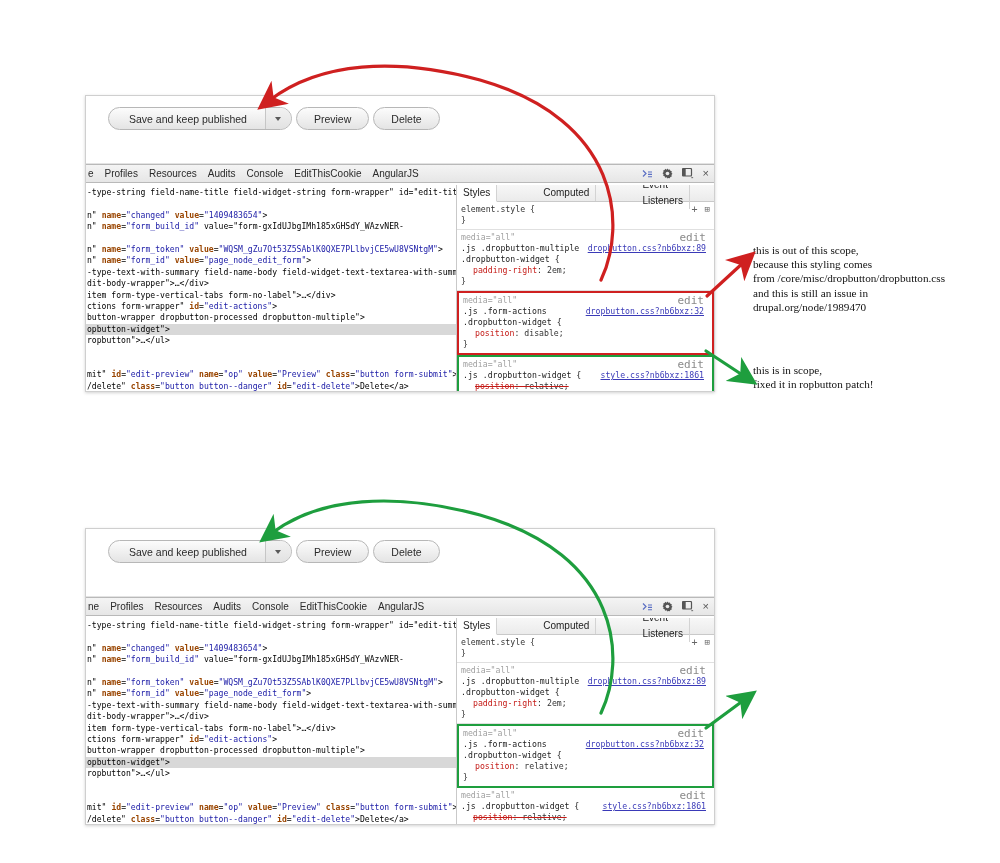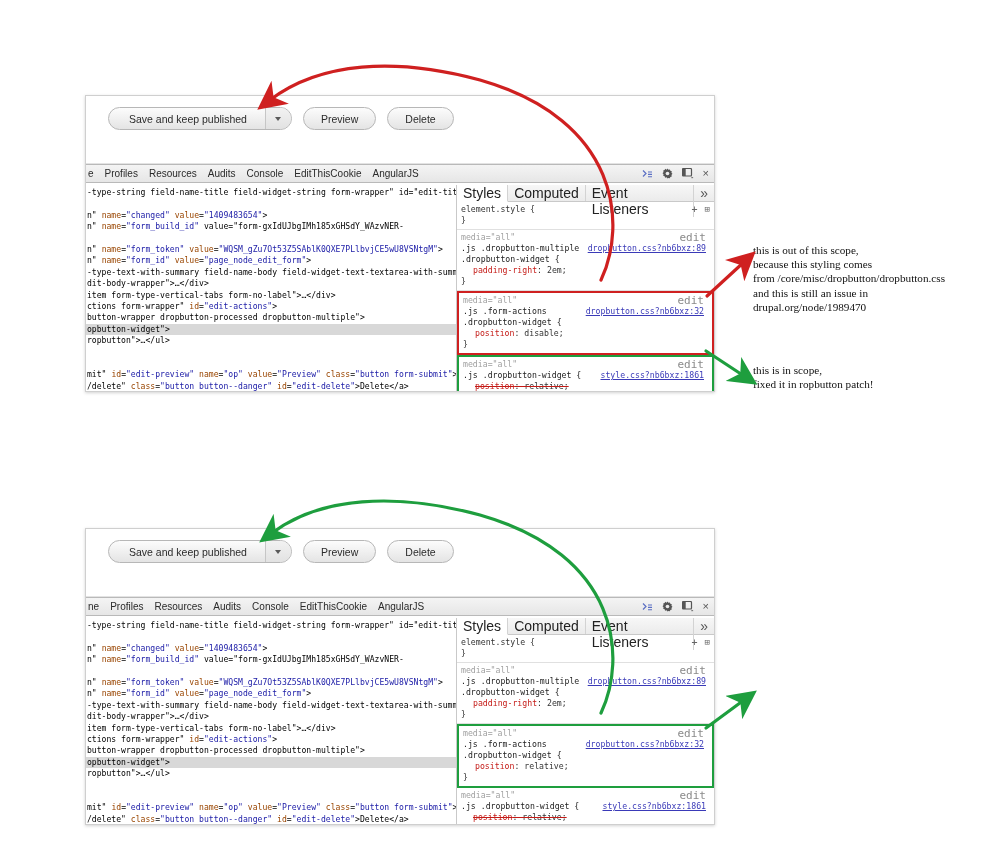--- a/index.html
+++ b/index.html
@@ -32,21 +32,21 @@
     border-bottom: 1px solid #e3e3e3;
   }
 
   
   .btnrow {
     position: absolute;
     left: 22px;
     top: 11px;
     display: flex;
     align-items: center;
-    gap: 11px;
+    gap: 4px;
   }
   .dropbutton {
     display: flex;
     align-items: stretch;
     height: 23px;
     border: 1px solid #b7b7b7;
     border-radius: 12px;
     background: linear-gradient(to bottom, #fcfcfc 0%, #efefef 55%, #e4e4e4 100%);
     overflow: hidden;
   }
@@ -137,32 +137,33 @@
   
   .code {
     font-family: "DejaVu Sans Mono", "Liberation Mono", monospace;
     font-size: 8.1px;
     line-height: 11.4px;
     white-space: pre;
     padding-top: 2px;
   }
   .code .ln { height: 11.4px; padding-left: 1px; }
   .code .ln.sel { background: #d8d8d8; }
-  .attr { color: #994500; }
+  .attr { color: #994500; font-weight: bold; }
   .val { color: #1a1aa6; }
 
   
   .stylebar {
     height: 17px;
     background: linear-gradient(to bottom,#f7f7f7,#ebebeb);
     border-bottom: 1px solid #c9c9c9;
     display: flex;
-    align-items: flex-start;
-    font-size: 14px;
+    align-items: center;
+    font-size: 10px;
     color: #222;
+    gap: 40px;
   }
   .stylebar .stab {
     padding: 0 6px;
     line-height: 16px;
     border-right: 1px solid #d3d3d3;
   }
   .stylebar .stab.active {
     background: #ffffff;
     border-bottom: 1px solid #fff;
   }

